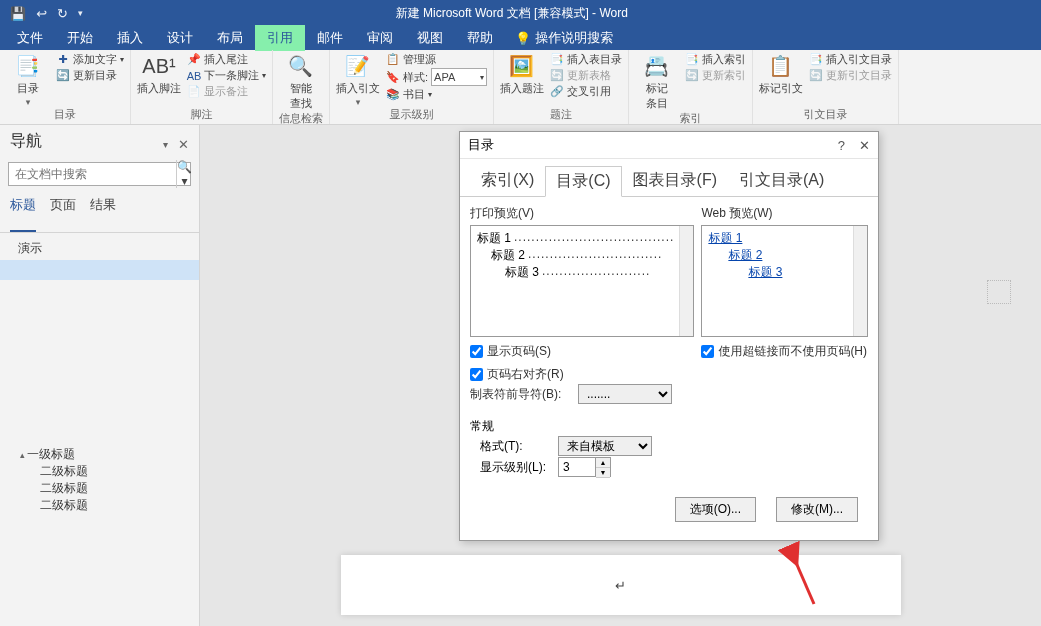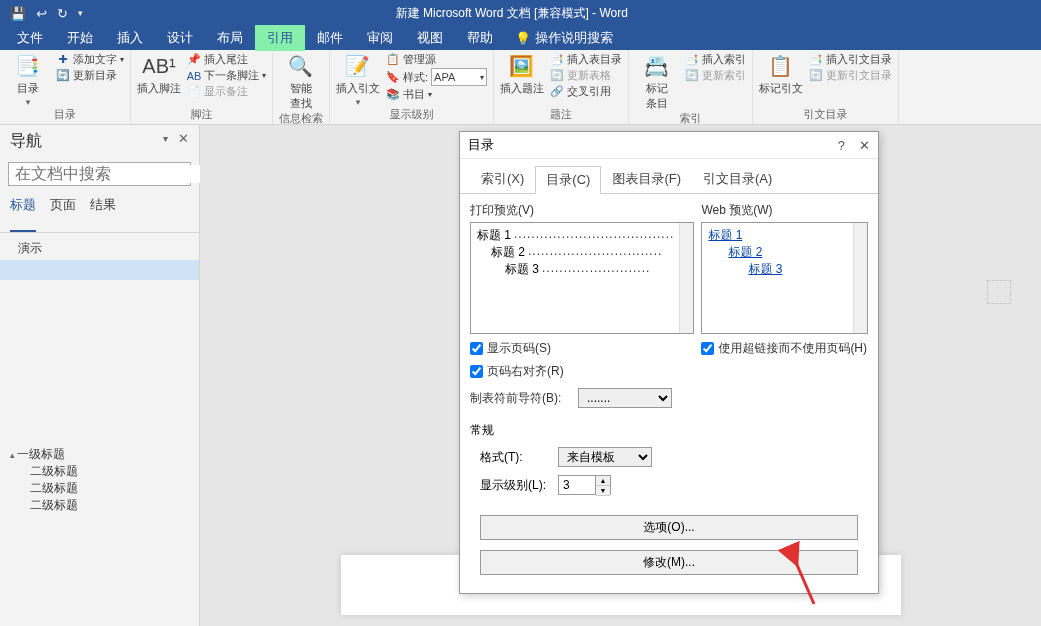--- a/index.html
+++ b/index.html
@@ -26,71 +26,71 @@
 .rbtn-big { display: flex; flex-direction: column; align-items: center; gap: 1px; width: 44px; text-align:center; font-size: 11px; color:#444; }
 .rbtn-big .ico { width: 28px; height: 28px; display:flex; align-items:center;justify-content:center; font-size:20px;}
 .rstack { display: flex; flex-direction: column; gap: 1px; font-size: 11px; color:#444;}
 .rstack .row { display: flex; align-items: center; gap: 3px; }
 .rstack .row .sm { width:14px; height:14px; display:inline-flex; align-items:center; justify-content:center; font-size:11px; color:#2b579a;}
 .style-dd { border:1px solid #aaa; background:#fff; height:18px; width:56px; font-size:11px; display:inline-flex; align-items:center; padding:0 2px;}
 
 
 .main { display:flex; height: calc(626px - 26px - 24px - 75px); }
 .navpane { width: 200px; border-right:1px solid #d4d4d4; background:#f3f3f3; display:flex; flex-direction:column;}
-.navpane .hdr { display:flex; align-items:flex-start; justify-content:space-between; padding: 6px 10px; font-size:16px; color:#333;}
+.navpane .hdr { display:flex; align-items:flex-end; justify-content:space-between; padding: 6px 10px; font-size:16px; color:#333;}
 .navpane .hdr .close{ font-size:13px; color:#666; }
 .navpane .search { margin:4px 8px; display:flex; border:1px solid #aaa; background:#fff; height:24px; align-items:center;}
-.navpane .search input { flex:1; border:none; outline:none; padding:0 6px; font-size:16px;}
+.navpane .search input { flex:1; border:none; outline:none; padding:0 6px; font-size:12px;}
 .navpane .search .sbtn { width:28px; text-align:center; color:#444; border-left:1px solid #ccc; font-size: 12px;}
 .navpane .ntabs { display:flex; gap: 14px; padding: 6px 10px 0 10px; font-size: 13px; border-bottom:1px solid #d4d4d4;}
 .navpane .ntabs .nt { padding-bottom:16px; color:#444;}
 .navpane .ntabs .nt.active { color:#2b579a; border-bottom:2px solid #2b579a;}
 .navlist { flex:1; overflow:auto; padding:4px 0;}
 .navlist .item { padding: 3px 18px; font-size:12px; color:#333;}
 .navlist .item.sel { background:#cfe3f7;}
-.navlist .tree { padding:6px 10px; font-size:12px; color:#333;}
+.navlist .tree { padding:6px 10px; font-size:12px; color:#333;margin-left:10px;}
 .navlist .tree .lvl1::before { content:"▴ "; font-size:9px; color:#666;}
 .navlist .tree .lvl2 { padding-left:20px;}
 
 .doc { flex:1; background:#e6e6e6; position:relative;}
 .page { position:absolute; left:50%; top:430px; transform:translateX(-50%); width:560px; height:60px; background:#fff; box-shadow:0 0 6px rgba(0,0,0,.15); display:flex; align-items:center; justify-content:center;}
 .pilcrow { font-size:13px; color:#444;}
 
 
 .dialog { position:absolute; left:459px; top:131px; width:420px; background:#fff; border:1px solid #999; box-shadow:2px 2px 8px rgba(0,0,0,.2);}
 .dialog .dtitle { display:flex; align-items:center; justify-content:space-between; padding:4px 8px; font-size:13px; background:#fff; border-bottom:1px solid #e5e5e5;}
 .dialog .dtitle .right { display:flex; gap:14px; color:#555;}
-.dialog .dtabs { display:flex; padding: 6px 10px 0 10px; gap:0; border-bottom:1px solid #ccc; font-size:13px;}
+.dialog .dtabs { display:flex; padding: 6px 10px 0 10px; gap:0; border-bottom:1px solid #ccc; font-size:16px;}
 .dialog .dtabs .dt { padding:4px 10px; border:1px solid transparent; color:#444; cursor:pointer;}
 .dialog .dtabs .dt.active { border:1px solid #ccc; border-bottom:1px solid #fff; background:#fff; position:relative; top:1px;}
 .dialog .body { padding:8px 10px;}
 .previews { display:flex; gap:7px;}
 .pvcol { flex:1;}
 .pvcol .pvlabel { font-size:12px; margin-bottom:3px; color:#333;}
 .pvbox { border:1px solid #999; height:112px; background:#fff; font-size:12px; padding:4px 6px; overflow:auto; position:relative;}
 .pvbox .scroll { position:absolute; right:0; top:0; bottom:0; width:14px; background:#f0f0f0; border-left:1px solid #ddd;}
 .pvbox .row { display:flex;}
 .pvbox .row .lbl { white-space:nowrap;}
 .pvbox .row .dots { flex:1; overflow:hidden; letter-spacing:1px; color:#333; padding:0 3px;}
 .pvbox .row .pg { width:10px; text-align:right;}
 .pvbox.web .link { color:#0645ad; text-decoration:underline; display:block; padding-left:0px; }
 .pvbox.web .link.i2 { padding-left:20px;}
 .pvbox.web .link.i3 { padding-left:40px;}
 .chk { display:flex; align-items:center; gap:4px; font-size:12px; margin-top:6px; color:#333;}
 .chk input { width:13px; height:13px;}
-.rowfield { display:flex; align-items:center; gap:8px; margin-top:8px; font-size:12px;}
+.rowfield { display:flex; align-items:center; gap:8px; margin-top:1px; font-size:12px;}
 .rowfield .fl { width:100px; color:#333;}
 .rowfield select,.rowfield input[type=text] { border:1px solid #999; height:20px; font-size:12px; padding:0 4px;}
 .rowfield .wide { width:94px;}
 .section-lbl { margin-top:14px; font-size:12px;}
 .spin { display:inline-flex; border:1px solid #999; height:20px;}
 .spin input { border:none; width:36px; text-align:left; padding:0 4px; font-size:12px; outline:none;}
 .spin .btns { display:flex; flex-direction:column; border-left:1px solid #999;}
 .spin .btns span{ font-size:7px; width:14px; text-align:center; line-height:9px; background:#f0f0f0; border-bottom:1px solid #ccc;}
-.dlg-btns { display:flex; justify-content:flex-end; gap:10px; padding: 10px; flex-direction: column;}
+.dlg-btns { display:flex; justify-content:flex-end; gap:20px; padding: 10px;}
 .dlg-btns.upper { padding-top:20px;}
 .dlg-btn { border:1px solid #999; background:#f0f0f0; padding:3px 14px; font-size:12px; cursor:pointer;}
 .dlg-btn.primary { background:#cfe3f7;}
 
 .arrow-annot { position:absolute; left:788px; top:548px; pointer-events:none;}
 .arrow-annot svg { overflow:visible;}
 .corner-box { position:absolute; right:30px; top:155px; width:24px; height:24px; border:1px dotted #bbb;}
 </style>
 </head>
 <body>

